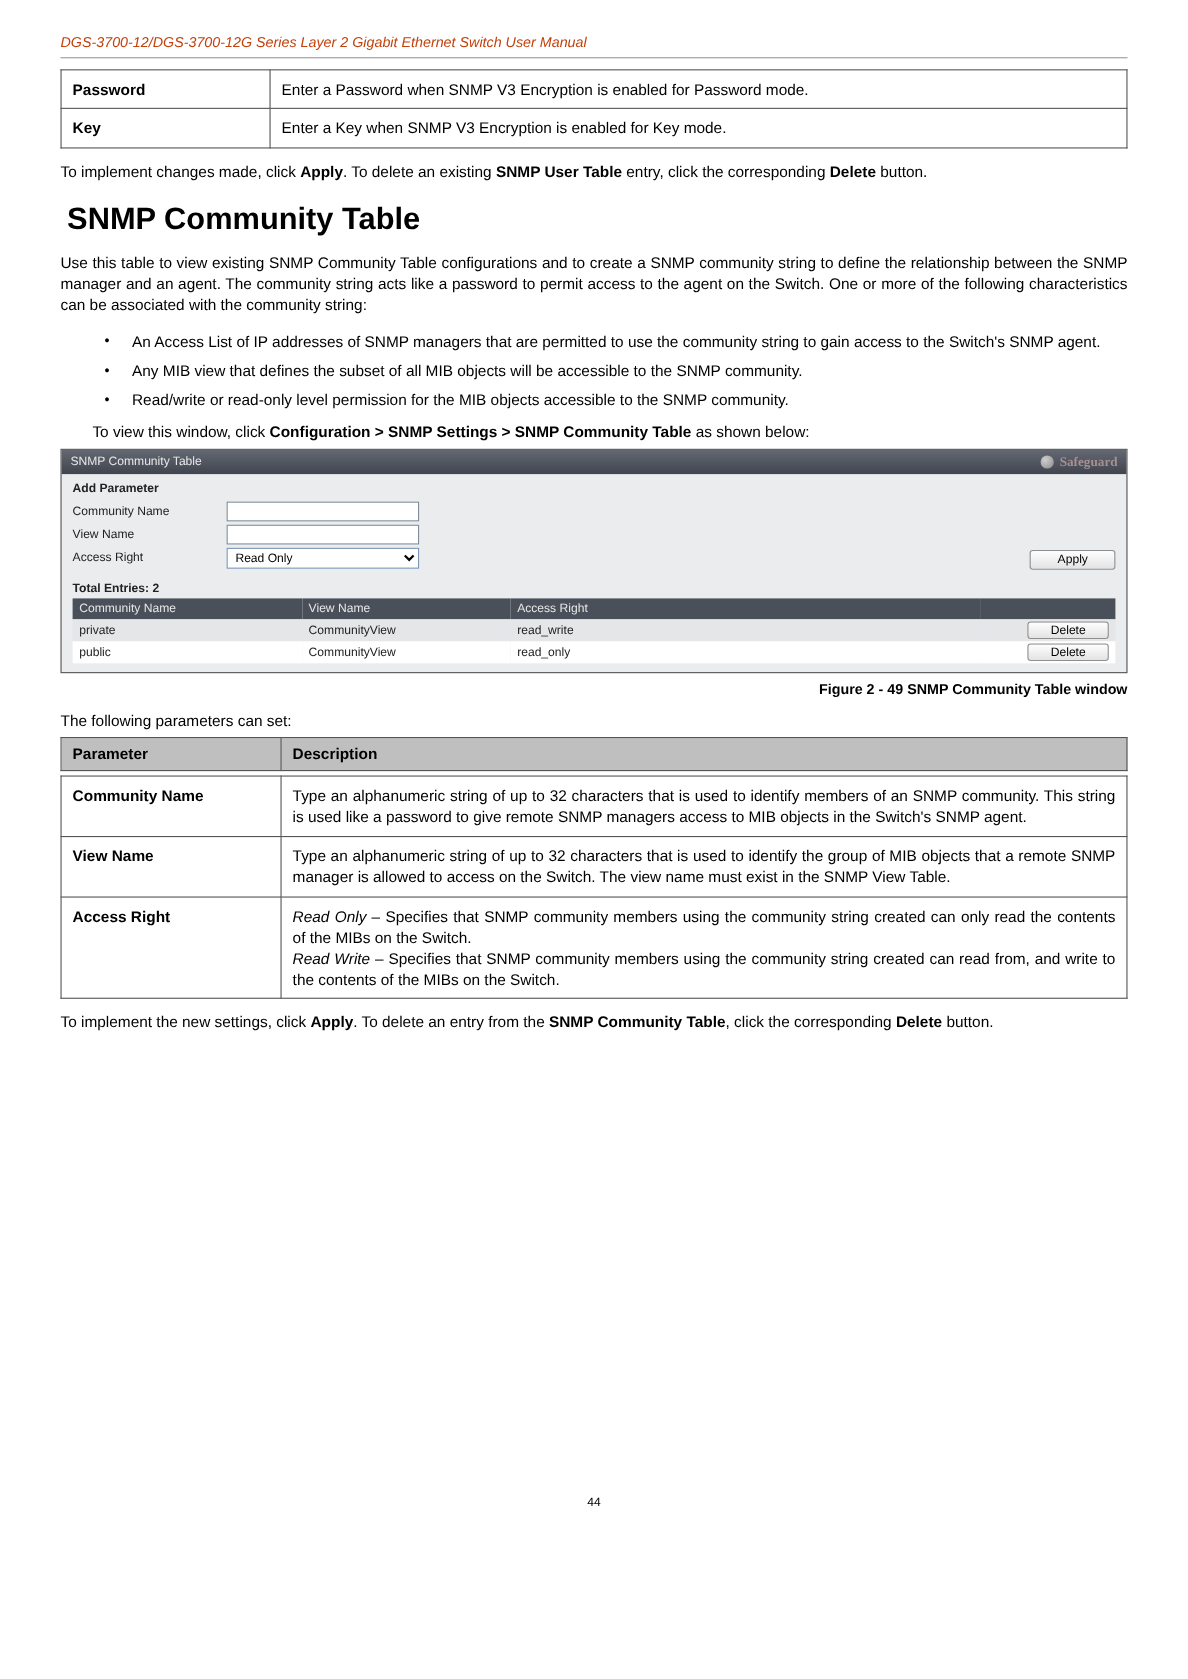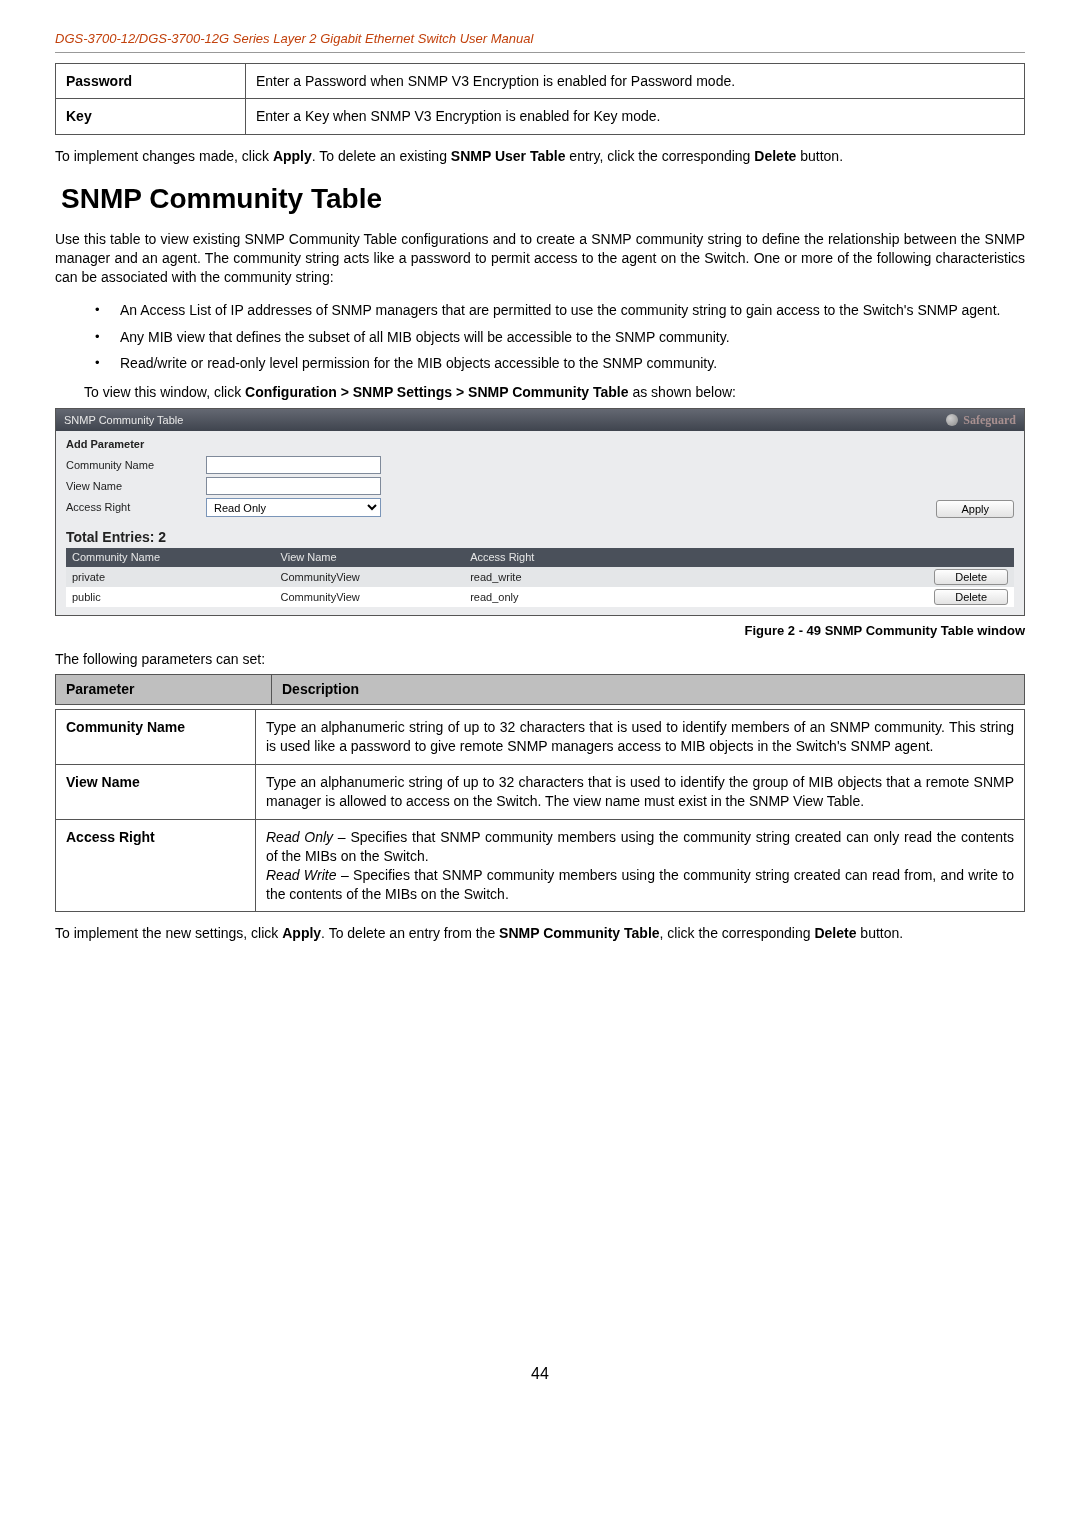--- a/index.html
+++ b/index.html
@@ -132,21 +132,21 @@
     }
     .win-button {
       background: linear-gradient(#fefefe, #e3e3e3);
       border: 1px solid #8f8f8f;
       border-radius: 3px;
       padding: 2px 24px;
       font-size: 11px;
       font-family: inherit;
       cursor: pointer;
     }
-    .total-entries { font-weight: bold; font-size: 14px; margin: 10px 0 1px 0; }
+    .total-entries { font-weight: bold; font-size: 11px; margin: 10px 0 1px 0; }
     .entries-table {
       width: 100%;
       border-collapse: collapse;
       font-size: 11px;
     }
     .entries-table th {
       background: #4a505a;
       color: #e6e6e6;
       text-align: left;
       font-weight: normal;
@@ -172,42 +172,42 @@
     .param-header-table {
       width: 100%;
       border-collapse: collapse;
     }
     .param-header-table td {
       border: 1px solid #555;
       padding: 5px 10px;
       background: #bfbfbf;
       font-weight: bold;
     }
-    .param-header-table td:first-child { width: 216px; }
+    .param-header-table td:first-child { width: 200px; }
     .param-gap { height: 4px; }
     .param-body-table {
       width: 100%;
       border-collapse: collapse;
       margin-bottom: 12px;
     }
     .param-body-table td {
       border: 1px solid #555;
       padding: 8px 10px;
       vertical-align: top;
       text-align: justify;
     }
     .param-body-table td:first-child {
       width: 200px;
       font-weight: bold;
       text-align: left;
     }
     .page-num {
       text-align: center;
       margin-top: 420px;
-      font-size: 16px;
+      font-size: 11px;
     }
   </style>
 </head>
 <body>
 
 <div class="header-text">DGS-3700-12/DGS-3700-12G Series Layer 2 Gigabit Ethernet Switch User Manual</div>
 <hr class="header-rule">
 
 <table class="top-table">
   <tbody>

